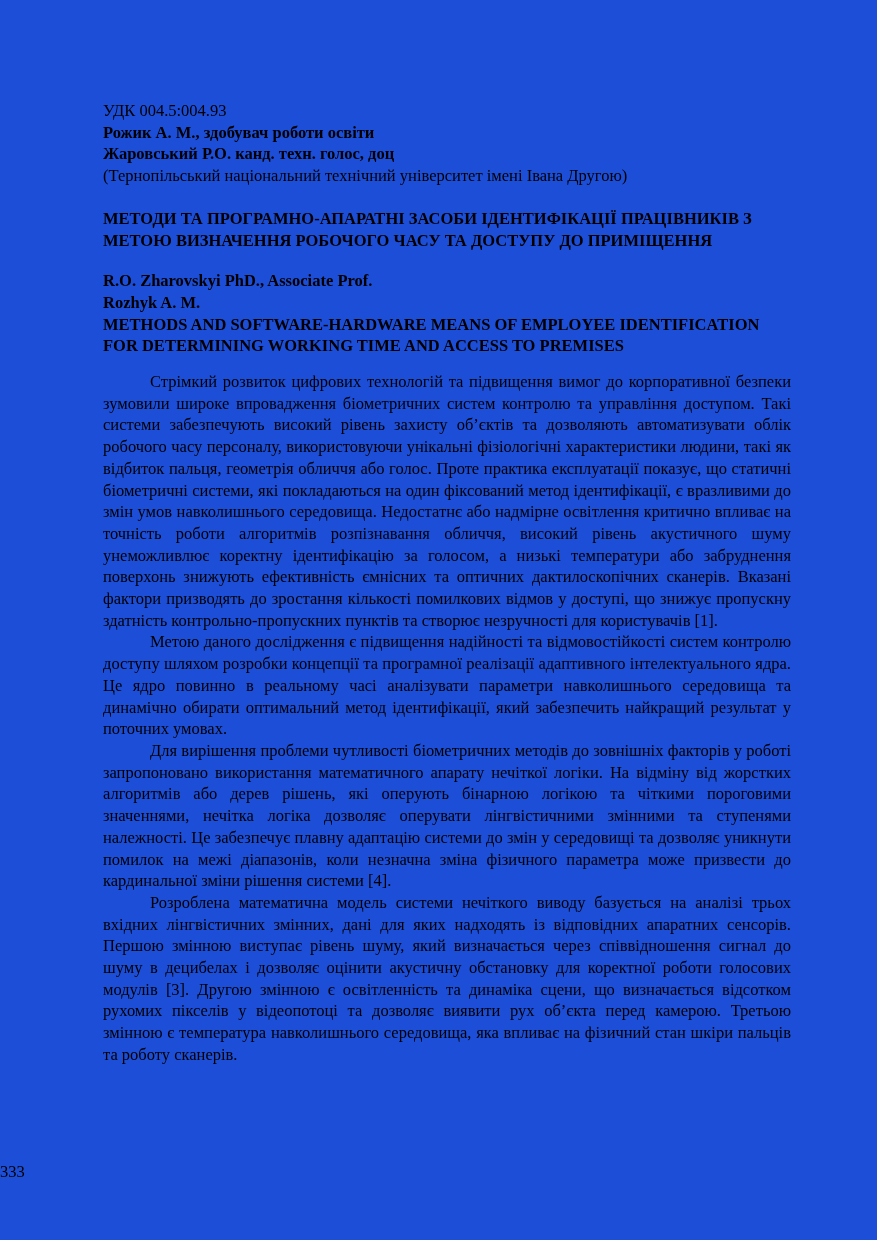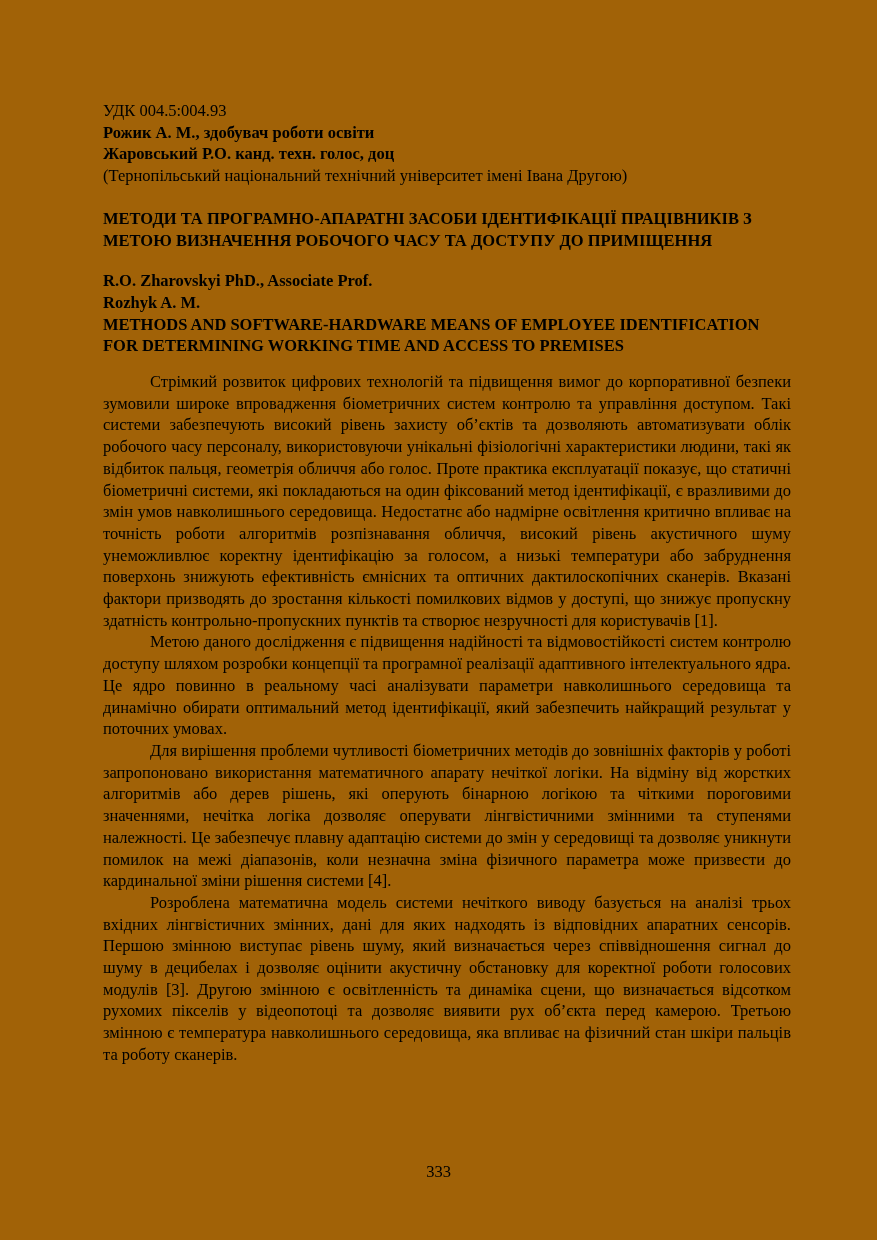--- a/index.html
+++ b/index.html
@@ -6,21 +6,21 @@
   html, body {
     margin: 0;
     padding: 0;
     background: #ffffff;
   }
   .page {
     position: relative;
     width: 877px;
     height: 1240px;
     margin: 0 auto;
-    background: #a16207;
+    background: #1d4ed8;
     color: #000000;
     font-family: "Liberation Serif", "DejaVu Serif", serif;
     font-size: 16.5px;
     line-height: 21.7px;
     box-sizing: border-box;
     padding: 100px 86px 0 103px;
     overflow: hidden;
   }
   .content {
     width: 688px;
@@ -52,21 +52,21 @@
   .body-text p {
     margin: 0;
     text-align: justify;
     text-indent: 47px;
   }
   .page-number {
     position: absolute;
     left: 0;
     right: 0;
     top: 1161px;
-    text-align: center;
+    text-align: left;
   }
 </style>
 </head>
 <body>
 
 <div class="page">
   <div class="content">
 
     <div class="meta">
       <div>УДК 004.5:004.93</div>

